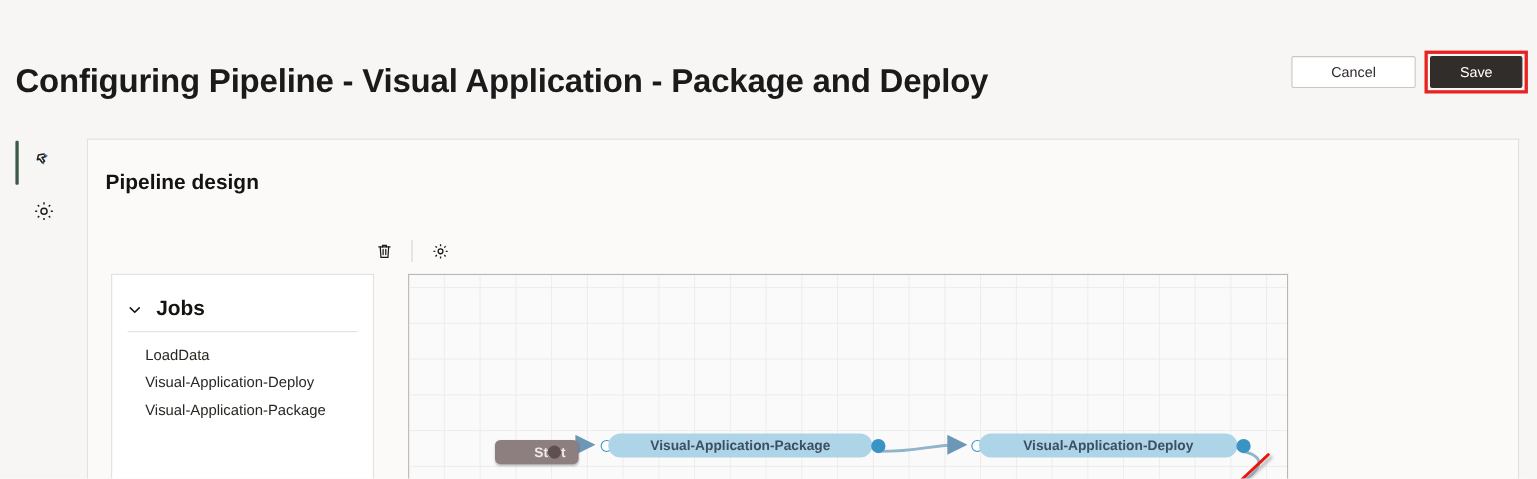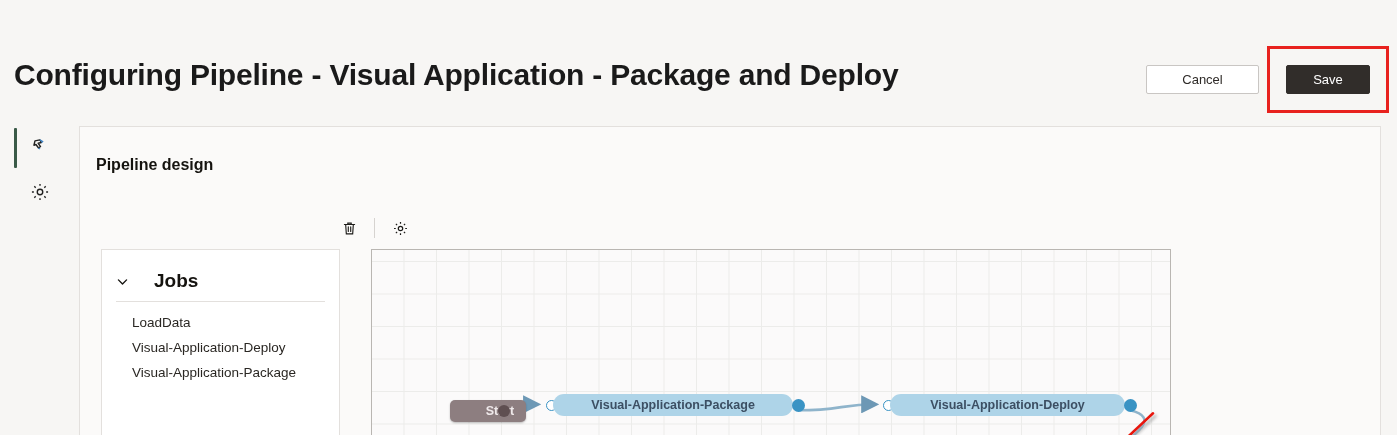--- a/index.html
+++ b/index.html
@@ -24,21 +24,21 @@
     border-radius:2px;
     display:flex;align-items:center;justify-content:center;
   }
   .btn-cancel{
     height:27px;min-width:63px;padding:0 24px;
     background:#ffffff;border:1px solid #c9c6c3;color:#2e2a27;
   }
   .save-wrap{
     position:relative;margin-left:8px;
     border:3px solid #e8221e;
-    padding:16px;background:transparent;
+    padding:2px;background:transparent;
   }
   .btn-save{
     height:27px;min-width:54px;padding:0 14px;
     background:#312d2a;border:1px solid #312d2a;color:#ffffff;
   }
 
   
   .rail{position:absolute;left:14px;top:82px;width:52px;height:90px;}
   .rail-item{
     position:relative;width:52px;height:44px;
@@ -51,42 +51,42 @@
   .rail-icon{width:22px;height:22px;display:block;}
 
   
   .content-panel{
     position:absolute;left:79px;top:82px;width:1302px;height:353px;
     background:#fbfaf9;border:1px solid #e3e0dd;border-bottom:none;
     box-sizing:border-box;
   }
   .panel-title{
     position:absolute;left:16px;top:29px;
-    font-size:16px;font-weight:bold;color:#15130f;
+    font-size:19px;font-weight:bold;color:#15130f;
   }
 
   
   .canvas-toolbar{
     position:absolute;left:255px;top:87px;
     display:flex;align-items:center;gap:0px;
   }
   .tool-btn{
     width:28px;height:28px;display:flex;align-items:center;justify-content:center;
     cursor:pointer;border-radius:3px;
   }
   .tool-sep{width:1px;height:20px;background:#d6d3d0;margin:0 11px;}
 
   
   .jobs-panel{
     position:absolute;left:21px;top:122px;width:239px;height:231px;
     background:#ffffff;border:1px solid #e3e0dd;border-bottom:none;
     box-sizing:border-box;
   }
   .jobs-head{
-    display:flex;align-items:center;gap:25px;
+    display:flex;align-items:center;gap:13px;
     padding:20px 0 0 14px;cursor:pointer;
   }
   .chev{width:13px;height:13px;flex:none;}
   .jobs-title{font-size:19px;font-weight:bold;color:#15130f;}
   .jobs-rule{height:1px;background:#e3e0dd;margin:9px 14px 0 14px;}
   .job-list{padding:8px 0 0 0;}
   .job-item{
     font-size:13.5px;color:#2a2723;padding:5px 0 5px 30px;cursor:pointer;
     white-space:nowrap;
   }

